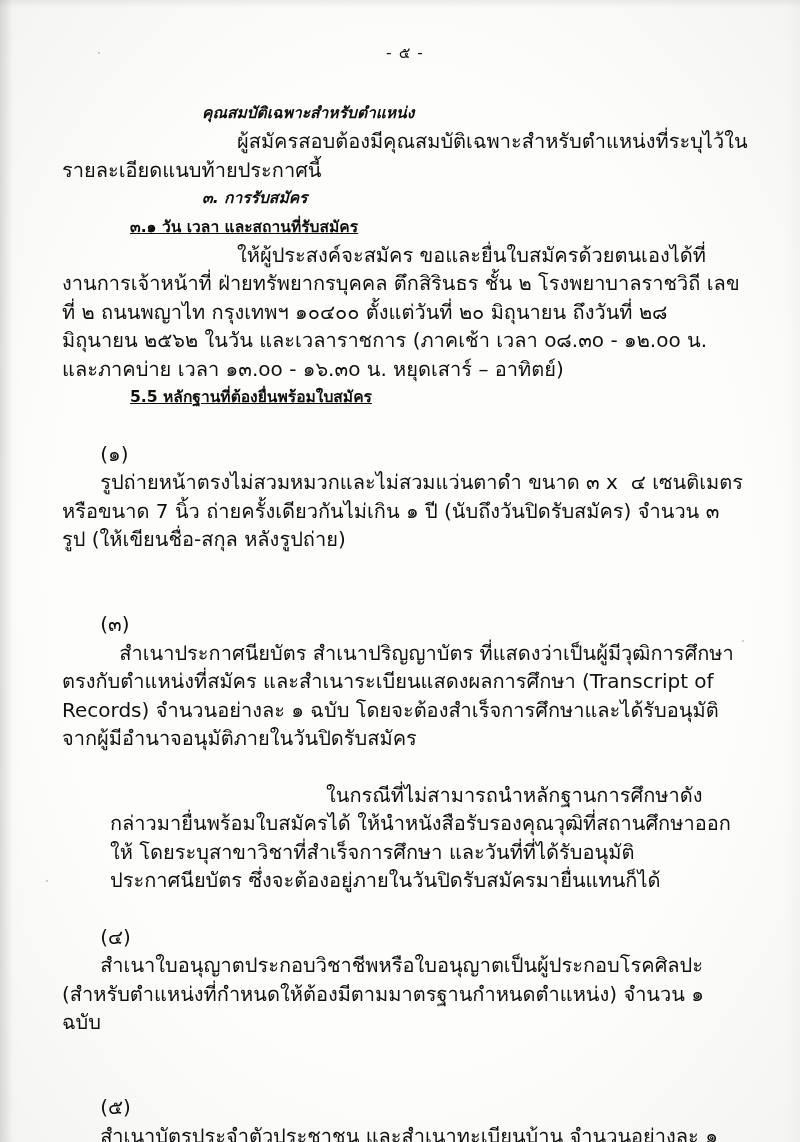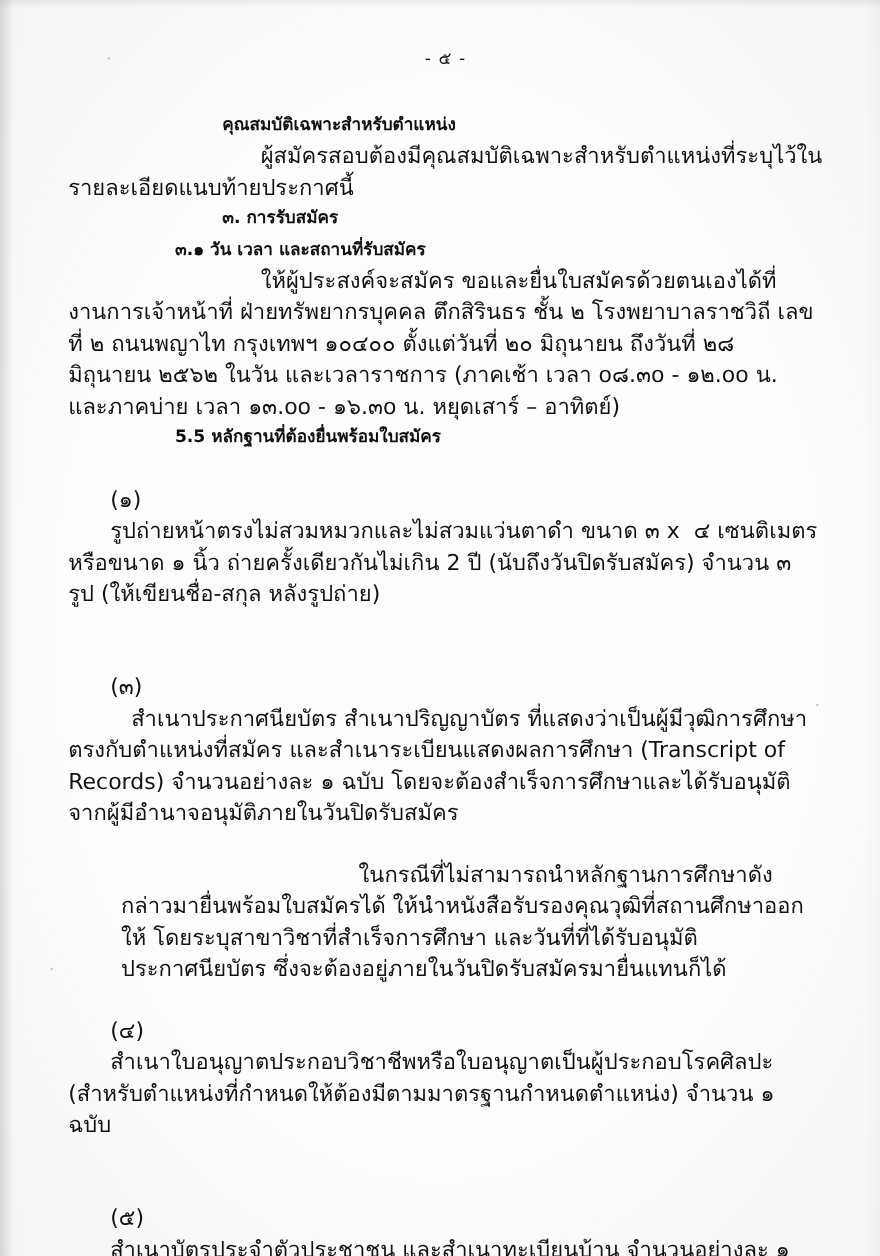--- a/index.html
+++ b/index.html
@@ -74,22 +74,22 @@
     font-weight: bold;
     font-size: 15.6px;
     line-height: 28.4px;
     color: #111;
   }
 
   .blk { margin: 0; padding: 0; }
 
   
   .ind-0  { margin-left: 0; }
-  .ind-1  { margin-left: 140px; }
-  .ind-2  { margin-left: 97px; }
+  .ind-1  { margin-left: 140px; font-style: italic; }
+  .ind-2  { margin-left: 68px; text-decoration: underline; }
   .ind-hang { text-indent: 175px; }
   .ind-hang2 { text-indent: 196px; }
   .ind-hang3 { text-indent: 216px; margin-left: 48px; }
 
   
   .t, .heading, .page-number, .footer-note {
     filter: contrast(1.02);
   }
 </style>
 </head>
@@ -116,21 +116,21 @@
     <div class="heading blk ind-1">๓. การรับสมัคร</div>
 
     <div class="heading blk ind-2">๓.๑ วัน เวลา และสถานที่รับสมัคร</div>
 
     <div class="t blk ind-hang">ให้ผู้ประสงค์จะสมัคร ขอและยื่นใบสมัครด้วยตนเองได้ที่ งานการเจ้าหน้าที่ ฝ่ายทรัพยากรบุคคล ตึกสิรินธร ชั้น ๒ โรงพยาบาลราชวิถี เลขที่ ๒ ถนนพญาไท กรุงเทพฯ ๑๐๔๐๐ ตั้งแต่วันที่ ๒๐ มิถุนายน ถึงวันที่ ๒๘ มิถุนายน ๒๕๖๒ ในวัน และเวลาราชการ (ภาคเช้า เวลา o๘.๓o - ๑๒.oo น. และภาคบ่าย เวลา ๑๓.oo - ๑๖.๓o น. หยุดเสาร์ – อาทิตย์)</div>
 
     <div class="heading blk ind-2">5.5 หลักฐานที่ต้องยื่นพร้อมใบสมัคร</div>
 
     <div class="t blk ind-hang2">
       <span>(๑)</span>
-      <span>รูปถ่ายหน้าตรงไม่สวมหมวกและไม่สวมแว่นตาดำ ขนาด ๓ x  ๔ เซนติเมตร หรือขนาด ๑ นิ้ว ถ่ายครั้งเดียวกันไม่เกิน 2 ปี (นับถึงวันปิดรับสมัคร) </span><span class="u">จำนวน ๓ รูป</span><span> (ให้เขียนชื่อ-สกุล หลังรูปถ่าย)</span>
+      <span>รูปถ่ายหน้าตรงไม่สวมหมวกและไม่สวมแว่นตาดำ ขนาด ๓ x  ๔ เซนติเมตร หรือขนาด 7 นิ้ว ถ่ายครั้งเดียวกันไม่เกิน ๑ ปี (นับถึงวันปิดรับสมัคร) </span><span class="u">จำนวน ๓ รูป</span><span> (ให้เขียนชื่อ-สกุล หลังรูปถ่าย)</span>
     </div>
 
 
     <div class="t blk ind-hang2">
       <span>(๓)</span>
       <span>&nbsp;&nbsp;&nbsp;</span><span>สำเนาประกาศนียบัตร สำเนาปริญญาบัตร ที่แสดงว่าเป็นผู้มีวุฒิการศึกษาตรงกับตำแหน่งที่สมัคร และสำเนาระเบียนแสดงผลการศึกษา (Transcript of Records) </span><span class="u">จำนวนอย่างละ ๑ ฉบับ</span><span> โดยจะต้องสำเร็จการศึกษาและได้รับอนุมัติจากผู้มีอำนาจอนุมัติภายในวันปิดรับสมัคร</span>
     </div>
 
     <div class="t blk ind-hang3">ในกรณีที่ไม่สามารถนำหลักฐานการศึกษาดังกล่าวมายื่นพร้อมใบสมัครได้ ให้นำหนังสือรับรองคุณวุฒิที่สถานศึกษาออกให้ โดยระบุสาขาวิชาที่สำเร็จการศึกษา และวันที่ที่ได้รับอนุมัติประกาศนียบัตร ซึ่งจะต้องอยู่ภายในวันปิดรับสมัครมายื่นแทนก็ได้</div>
 

